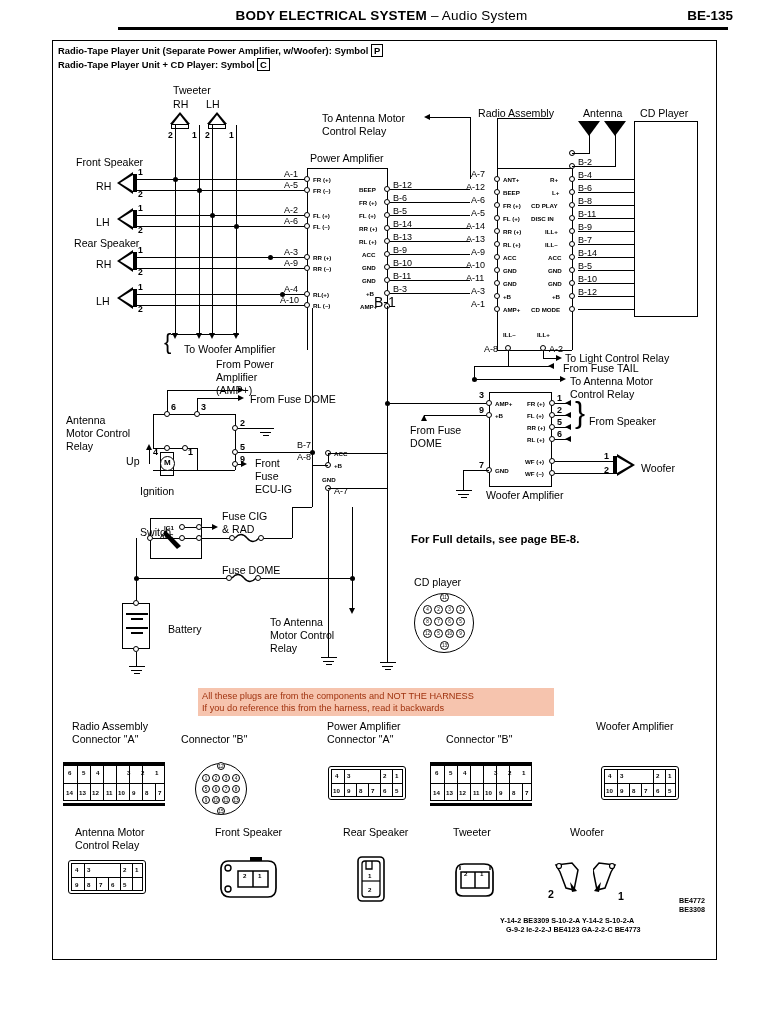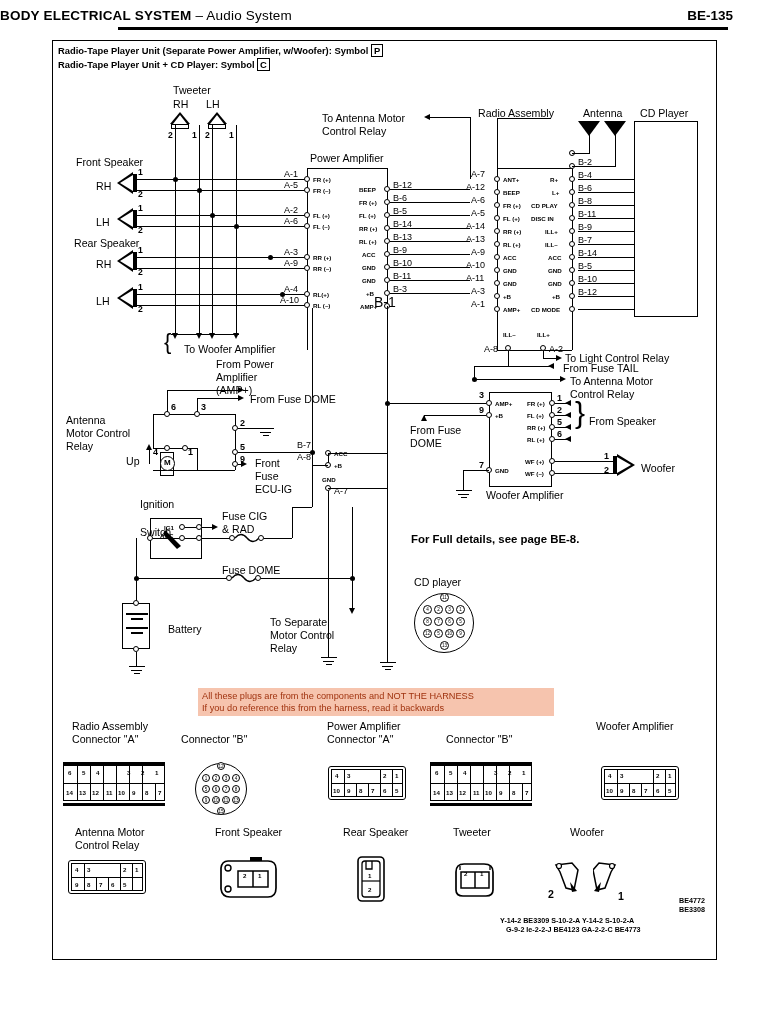--- a/index.html
+++ b/index.html
@@ -3,21 +3,21 @@
 <meta charset="utf-8">
 <title>BODY ELECTRICAL SYSTEM - Audio System</title>
 <style>
   html,body{margin:0;padding:0;background:#fff;}
   body{width:763px;height:1023px;position:relative;
        font-family:"Liberation Sans",sans-serif;color:#000;overflow:hidden;}
   .page{position:absolute;left:0;top:0;width:763px;height:1023px;}
 
   
   .hdr{position:absolute;left:0;top:4px;width:763px;height:26px;}
-  .hdr-title{position:absolute;left:0;top:4px;width:763px;text-align:left;
+  .hdr-title{position:absolute;left:0;top:4px;width:763px;text-align:center;
              font-size:13.5px;font-weight:bold;letter-spacing:.2px;}
   .hdr-title .thin{font-weight:normal;}
   .hdr-page{position:absolute;right:30px;top:4px;font-size:13.5px;font-weight:bold;}
   .hdr-rule{position:absolute;left:118px;top:27px;width:610px;height:3px;background:#000;}
 
   
   .frame{position:absolute;left:52px;top:40px;width:665px;height:920px;
          border:1.5px solid #000;box-sizing:border-box;}
 
   
@@ -613,21 +613,21 @@
   <div class="t xs" style="left:322px;top:476px;font-weight:bold;">GND</div>
   <div class="t s" style="left:334px;top:487px;font-size:9px;">A-7</div>
   <div class="h" style="left:328px;top:488px;width:59px;"></div>
   <div class="v" style="left:328px;top:491px;height:166px;"></div>
   <div class="gnd" style="position:absolute;left:328px;top:657px;width:1px;">
     <span class="g1"></span>
       <span class="g2"></span>
       <span class="g3"></span>
   </div>
 
-  <div class="t m" style="left:140px;top:498px;">Ignition</div>
+  <div class="t m" style="left:140px;top:485px;">Ignition</div>
   <div class="t m" style="left:140px;top:526px;">Switch</div>
   <div class="box" style="left:150px;top:518px;width:52px;height:41px;"></div>
   <div class="t xs" style="left:164px;top:524px;font-weight:bold;">IG1</div>
   <div class="t xs" style="left:160px;top:532px;font-weight:bold;">ACC</div>
   <div class="pin" style="left:179px;top:524px;"></div>
   <div class="pin" style="left:196px;top:524px;"></div>
   <div class="h" style="left:185px;top:527px;width:11px;"></div>
   <div class="pin" style="left:179px;top:535px;"></div>
   <div class="pin" style="left:196px;top:535px;"></div>
   <div class="h" style="left:185px;top:538px;width:11px;"></div>
@@ -665,21 +665,21 @@
   <div class="v" style="left:352px;top:507px;height:71px;"></div>
   <div class="v" style="left:352px;top:578px;height:32px;"></div>
   <div class="arD" style="left:348.5px;top:608px;"></div>
   <div class="v" style="left:387px;top:414px;height:248px;"></div>
   <div class="gnd" style="position:absolute;left:387px;top:662px;width:1px;">
     <span class="g1"></span>
       <span class="g2"></span>
       <span class="g3"></span>
   </div>
 
-  <div class="t m" style="left:270px;top:616px;">To Separate</div>
+  <div class="t m" style="left:270px;top:616px;">To Antenna</div>
   <div class="t m" style="left:270px;top:629px;">Motor Control</div>
   <div class="t m" style="left:270px;top:642px;">Relay</div>
 
   <div class="v" style="left:136px;top:538px;height:40px;"></div>
   <div class="dot" style="left:134px;top:576px;"></div>
   <div class="v" style="left:136px;top:578px;height:25px;"></div>
   <div class="box" style="left:122px;top:603px;width:28px;height:46px;"></div>
   <div class="pin" style="left:133px;top:600px;"></div>
   <div class="batt" style="position:absolute;left:136px;top:613px;width:1px;">
     <span class="bl" style="top:0;"></span>

